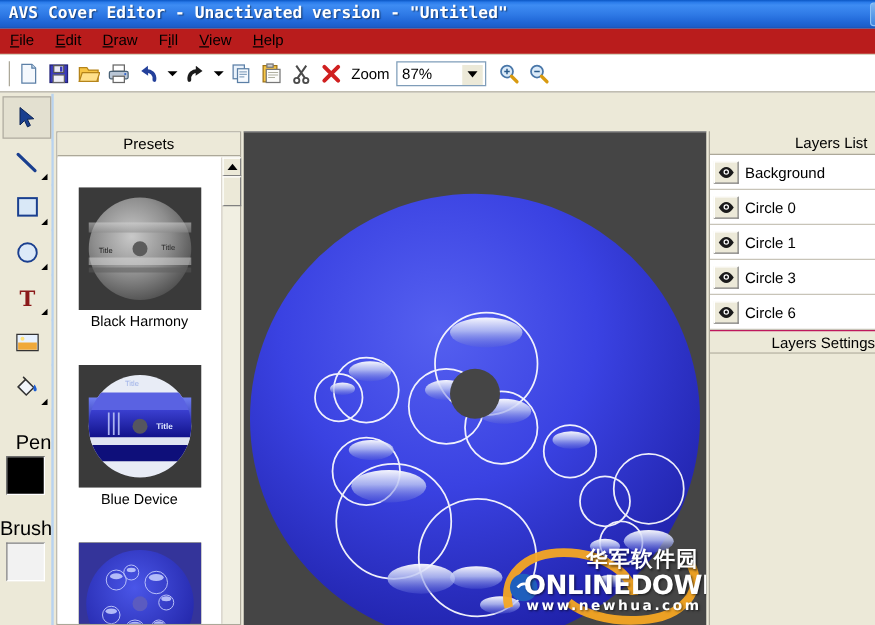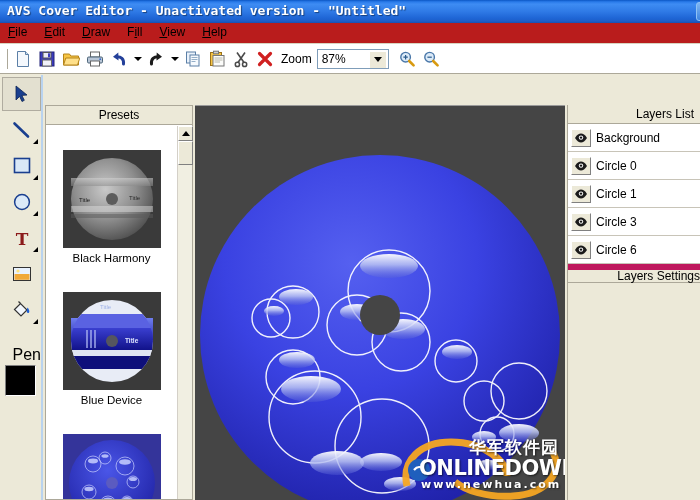--- a/index.html
+++ b/index.html
@@ -189,21 +189,21 @@
   .eye-btn {
     width: 20px; height: 18px; margin-right: 5px;
     background: #ece9d8;
     border-top: 1px solid #fff; border-left: 1px solid #fff;
     border-right: 1px solid #808080; border-bottom: 1px solid #808080;
     display: flex; align-items: center; justify-content: center;
   }
   .layer-name { font-size: 12px; color: #000; }
   .settings-header {
     height: 19px; background: #ece9d8;
-    border-top: 6px solid #be185d; border-bottom: 1px solid #aca899;
+    border-top: 1px solid #be185d; border-bottom: 1px solid #aca899;
     display: flex; align-items: center; justify-content: flex-end;
     padding-right: 0px; font-size: 12px; color: #000;
   }
 
   
   .watermark {
     position: absolute; right: 0px; bottom: 0px;
     width: 172px; height: 70px; pointer-events: none;
   }
   .wm-cn {
@@ -401,20 +401,24 @@
         <path d="M3.5 9.5 9.5 3.5 16 10 10 16z" fill="#f2f6fb" stroke="#333" stroke-width="1.2"></path>
         <path d="M9.5 3.5 7.5 1.5" stroke="#333" stroke-width="1.2"></path>
         <path d="M16.5 7.5c2.5 3 2.2 5.5.6 5.5-1.4 0-1.9-2.2-.6-5.5z" fill="#1d5fd6"></path>
       </svg>
       <span class="corner"></span>
     </div>
 
     <div style="margin-top:18px;">
       <div class="swatch-label">Pen</div>
       <div class="swatch" style="background:#000000;"></div>
+    </div>
+    <div style="margin-top:8px;">
+      <div class="swatch-label">Brush</div>
+      <div class="swatch" style="background:#f2f2f2;"></div>
     </div>
   </div>
 
   <div class="presets">
     <div class="panel-header">Presets</div>
 
     <div class="preset-list">
 
       <div class="preset-item">
         <div class="preset-thumb">

